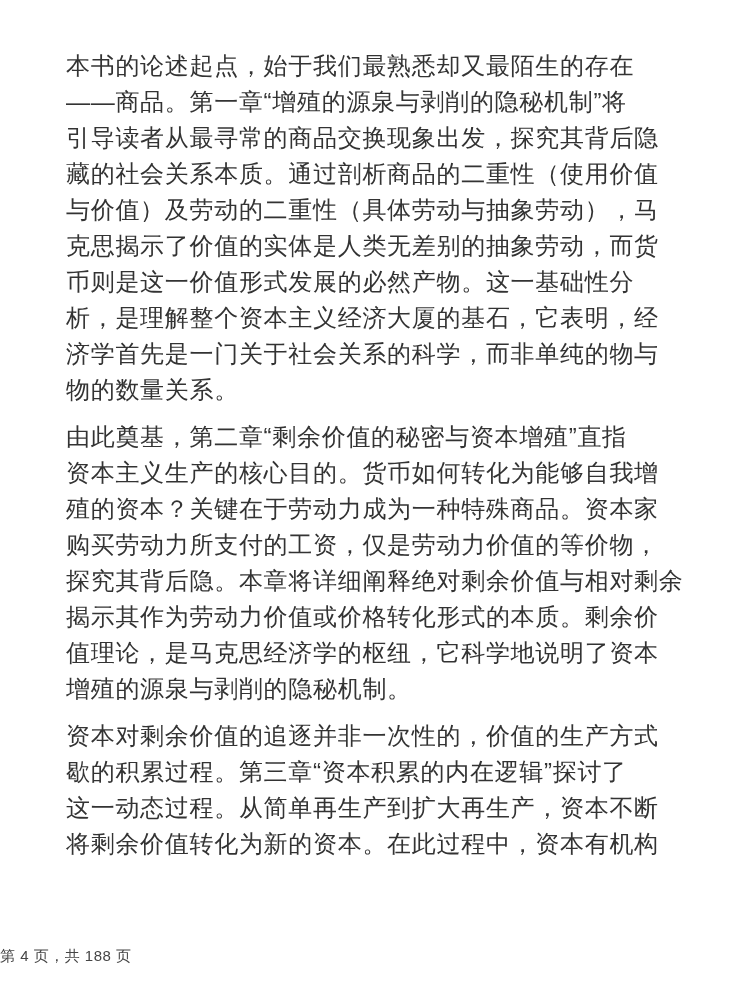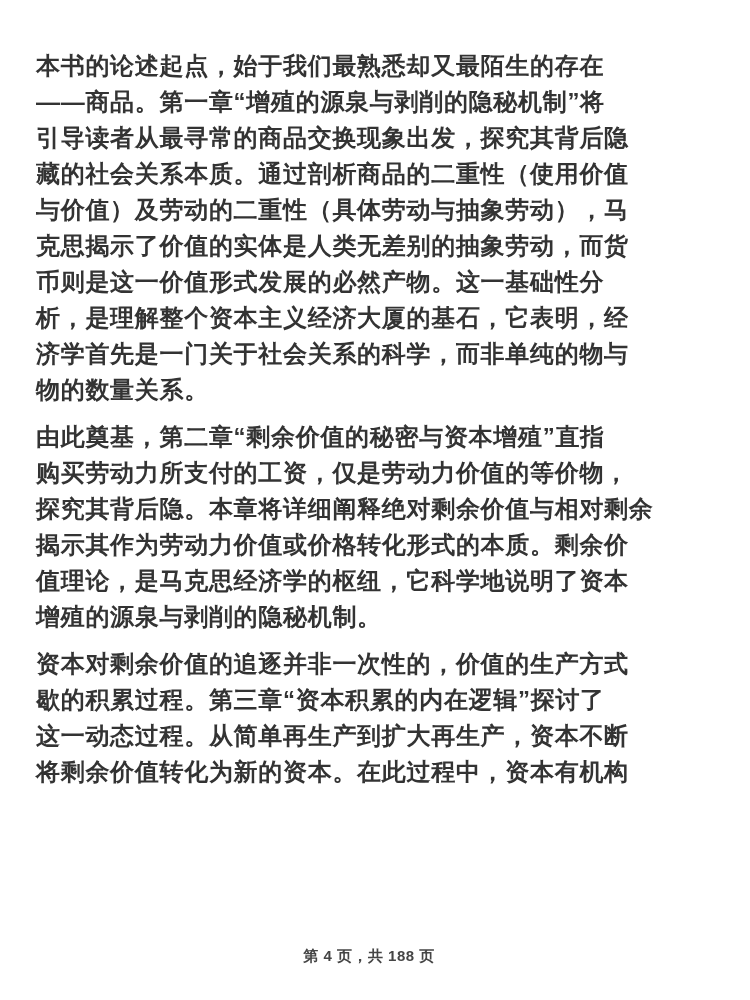--- a/index.html
+++ b/index.html
@@ -7,41 +7,40 @@
     padding: 0;
     background: #ffffff;
   }
   .page {
     position: relative;
     width: 750px;
     height: 1000px;
     background: #ffffff;
     overflow: hidden;
     box-sizing: border-box;
-    padding: 48px 78px 0 36px;
+    padding: 48px 78px 0 66px;
     font-family: "Liberation Sans", sans-serif;
-    font-weight: bold;
   }
   .paragraph {
     margin: 0 0 11px 0;
   }
   .line {
     font-size: 24px;
     line-height: 36px;
     letter-spacing: 0.7px;
     white-space: nowrap;
     color: #333333;
     text-align: left;
   }
   .footer {
     position: absolute;
     left: 0;
     right: 12px;
     top: 946px;
-    text-align: center;
+    text-align: left;
   }
   .footer span {
     font-size: 15px;
     line-height: 20px;
     color: #454545;
     letter-spacing: 0.5px;
   }
 </style>
 </head>
 <body>
@@ -55,20 +54,22 @@
         <div class="line">藏的社会关系本质。通过剖析商品的二重性（使用价值</div>
         <div class="line">与价值）及劳动的二重性（具体劳动与抽象劳动），马</div>
         <div class="line">克思揭示了价值的实体是人类无差别的抽象劳动，而货</div>
         <div class="line">币则是这一价值形式发展的必然产物。这一基础性分</div>
         <div class="line">析，是理解整个资本主义经济大厦的基石，它表明，经</div>
         <div class="line">济学首先是一门关于社会关系的科学，而非单纯的物与</div>
         <div class="line">物的数量关系。</div>
       </div>
       <div class="paragraph">
         <div class="line">由此奠基，第二章“剩余价值的秘密与资本增殖”直指</div>
+        <div class="line">资本主义生产的核心目的。货币如何转化为能够自我增</div>
+        <div class="line">殖的资本？关键在于劳动力成为一种特殊商品。资本家</div>
         <div class="line">购买劳动力所支付的工资，仅是劳动力价值的等价物，</div>
         <div class="line">探究其背后隐。本章将详细阐释绝对剩余价值与相对剩余</div>
         <div class="line">揭示其作为劳动力价值或价格转化形式的本质。剩余价</div>
         <div class="line">值理论，是马克思经济学的枢纽，它科学地说明了资本</div>
         <div class="line">增殖的源泉与剥削的隐秘机制。</div>
       </div>
       <div class="paragraph">
         <div class="line">资本对剩余价值的追逐并非一次性的，价值的生产方式</div>
         <div class="line">歇的积累过程。第三章“资本积累的内在逻辑”探讨了</div>
         <div class="line">这一动态过程。从简单再生产到扩大再生产，资本不断</div>

